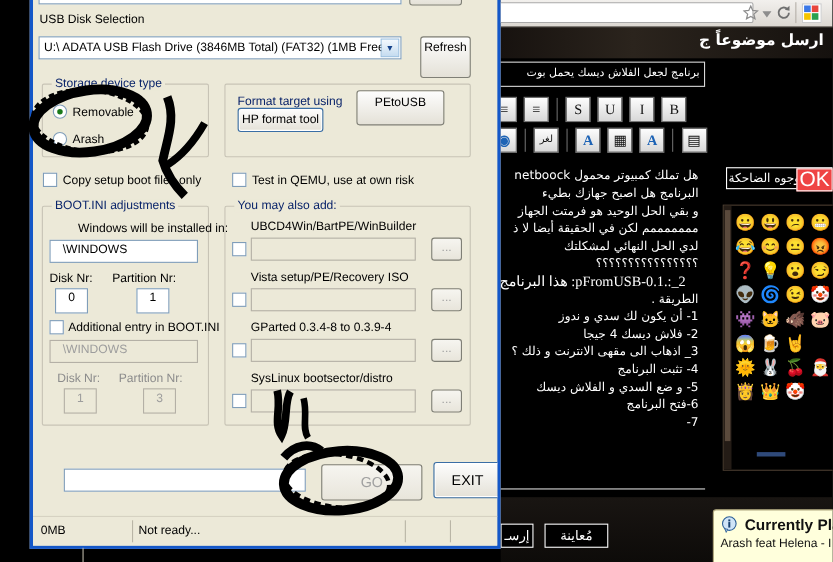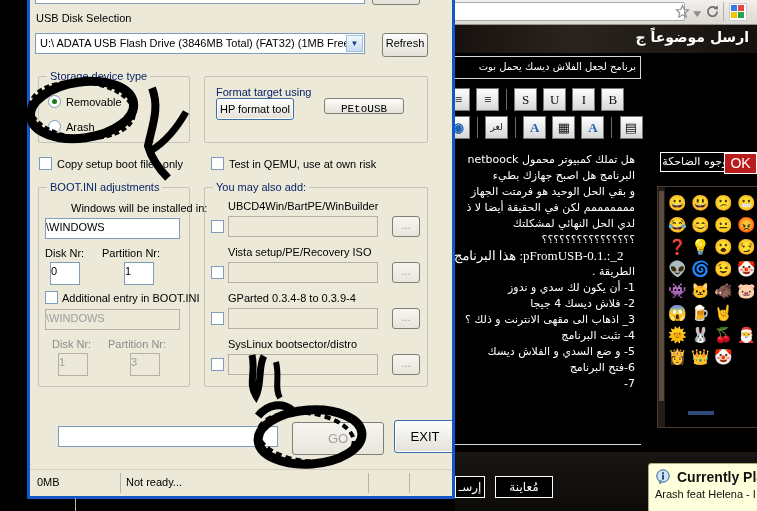--- a/index.html
+++ b/index.html
@@ -95,22 +95,22 @@
     background:#000;border:1px solid #4a3c30;overflow:hidden;
   }
   #emoji-caption{
     position:absolute;left:660px;top:152px;width:97px;height:20px;
     border:1px solid #fff;background:#000;color:#fff;direction:rtl;
     font-family:"DejaVu Sans",sans-serif;font-size:11px;
     text-align:right;padding:2px 4px 0 0;box-sizing:border-box;white-space:nowrap;overflow:hidden;
   }
   #emoji-ok{
     position:absolute;left:724px;top:153px;width:33px;height:21px;
-    border:1px solid #fff;background:#b91c1c;color:#fff;
-    font-size:14px;text-align:center;line-height:19px;box-sizing:border-box;overflow:hidden;
+    border:1px solid #fff;background:#ef4444;color:#fff;
+    font-size:19px;text-align:center;line-height:19px;box-sizing:border-box;overflow:hidden;
   }
   #emoji-grid{
     position:absolute;left:8px;top:6px;width:92px;
     display:grid;grid-template-columns:repeat(4,23px);gap:2px 0;
     font-size:15px;line-height:20px;text-align:center;
   }
   #emoji-scroll{position:absolute;left:0px;top:0;width:7px;height:240px;background:#241c16;}
   #emoji-thumb{position:absolute;left:1px;top:4px;width:5px;height:210px;background:#5a4a3c;}
   #emoji-hsb{position:absolute;left:30px;top:224px;width:26px;height:4px;background:#2f4a7a;}
 
@@ -128,21 +128,21 @@
   #usb-dialog{
     position:absolute;left:27px;top:-6px;width:428px;height:505px;
     border:3px solid #1457c8;background:#ece9d8;box-sizing:border-box;
   }
   #dlg-client{position:absolute;left:0;top:0;right:0;bottom:27px;background:#ece9d8;overflow:hidden;}
 
   .lbl{position:absolute;font-size:11px;color:#000;white-space:nowrap;}
   .bluelbl{color:#0a246a;}
   .txt{
     position:absolute;background:#fff;border:1px solid #7f9db9;box-sizing:border-box;
-    font-size:11px;padding:2px 0;color:#000;white-space:nowrap;overflow:hidden;
+    font-size:11px;padding:2px 11px;color:#000;white-space:nowrap;overflow:hidden;
   }
   .txt.dis{background:#ece9d8;color:#9d9d9d;border-color:#b4b0a6;}
   .btn{
     position:absolute;background:linear-gradient(#fdfdfd,#e4e1d7);
     border:1px solid #7f7f76;border-radius:3px;box-sizing:border-box;
     font-size:11px;text-align:center;color:#000;white-space:nowrap;overflow:hidden;
   }
   .btn.focus{border:1px solid #3a6ea5;box-shadow:inset 0 0 0 1px #fff;}
   .btn.dis{color:#a0a0a0;background:linear-gradient(#f6f5f0,#e8e5db);}
   .grp{
@@ -324,35 +324,35 @@
 
     <div class="txt" style="left:5px;top:-12px;width:330px;height:19px;"></div>
     <div class="btn" style="left:342px;top:-14px;width:48px;height:22px;line-height:20px;">Browse</div>
 
     <div class="lbl" style="left:6px;top:15px;">USB Disk Selection</div>
 
     <div id="usb-combo">
       <div id="usb-combo-text">U:\ ADATA USB Flash Drive (3846MB Total) (FAT32) (1MB Free)</div>
       <div id="usb-combo-arrow">▼</div>
     </div>
-    <div class="btn" style="left:352px;top:36px;width:46px;height:24px;line-height:19px;">Refresh</div>
+    <div class="btn" style="left:352px;top:36px;width:46px;height:38px;line-height:19px;">Refresh</div>
 
     <div class="grp" style="left:8px;top:79px;width:152px;height:67px;"></div>
     <div class="grp-title" style="left:17px;top:73px;">Storage device type</div>
     <div class="rb" style="left:18px;top:98px;">
         <div class="dot"></div>
       </div>
     <div class="lbl" style="left:36px;top:99px;">Removable</div>
     <div class="rb" style="left:18px;top:123px;"></div>
     <div class="lbl" style="left:36px;top:124px;">Arash</div>
 
     <div class="grp" style="left:174px;top:79px;width:224px;height:67px;"></div>
     <div class="grp-title bluelbl" style="left:183px;top:89px;">Format target using</div>
     <div class="btn focus" style="left:186px;top:101px;width:78px;height:22px;line-height:20px;">HP format tool</div>
-    <div class="btn" style="left:294px;top:101px;width:80px;height:16px;line-height:20px;font-family:Liberation Mono, monospace;">PEtoUSB</div>
+    <div class="btn" style="left:294px;top:85px;width:80px;height:32px;line-height:20px;">PEtoUSB</div>
 
     <div class="cb" style="left:9px;top:160px;"></div>
     <div class="lbl" style="left:27px;top:161px;">Copy setup boot files only</div>
     <div class="cb" style="left:181px;top:160px;"></div>
     <div class="lbl" style="left:199px;top:161px;">Test in QEMU, use at own risk</div>
 
     <div class="grp" style="left:8px;top:190px;width:152px;height:200px;"></div>
     <div class="grp-title bluelbl" style="left:17px;top:184px;">BOOT.INI adjustments</div>
 
     <div class="lbl" style="left:15px;top:205px;margin-left:26px;">Windows will be installed in:</div>

